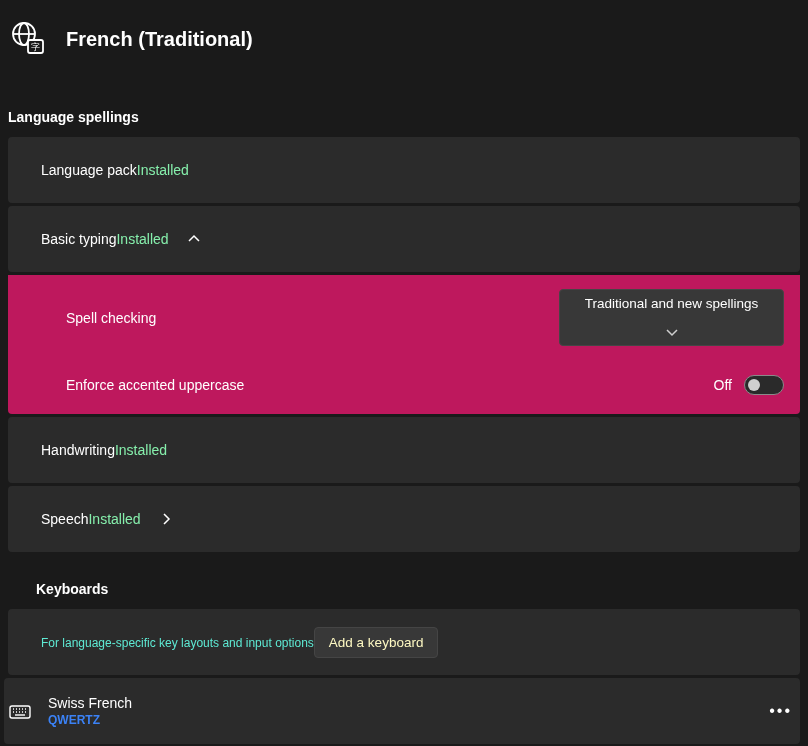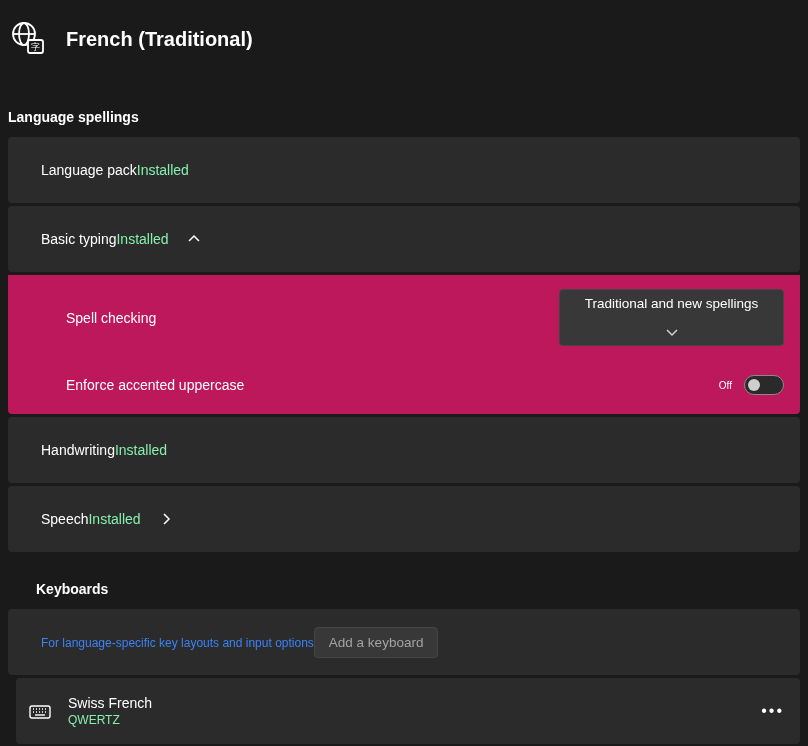--- a/index.html
+++ b/index.html
@@ -42,21 +42,21 @@
     display: flex;
     flex-direction: column;
     justify-content: center;
   }
   .card .right {
     display: flex;
     align-items: center;
     gap: 18px;
   }
   .title { font-size: 14px; font-weight: 400; }
-  .subtitle { font-size: 12px; color: #3b82f6; margin-top: 2px; }
+  .subtitle { font-size: 12px; color: #5eead4; margin-top: 2px; }
   .status { font-size: 14px; color: #86efac; }
   .chevron svg { width: 14px; height: 14px; display:block; }
   .expanded-group {
     background: #be185d;
     border-radius: 0 0 4px 4px;
     margin: 0 8px 3px 8px;
     padding: 2px 0 2px 0;
   }
   .sub-row {
     display: flex;
@@ -78,21 +78,21 @@
     min-width: 225px;
     justify-content: space-between;
     cursor: pointer;
     flex-direction: column;
   }
   .toggle-wrap {
     display: flex;
     align-items: center;
     gap: 12px;
   }
-  .toggle-label { font-size: 10px; }
+  .toggle-label { font-size: 14px; }
   .toggle {
     width: 40px;
     height: 20px;
     border-radius: 10px;
     background: #2a2a2a;
     border: 1px solid #8a8a8a;
     position: relative;
     cursor: pointer;
   }
   .toggle::after {
@@ -104,37 +104,37 @@
     background: #cfcfcf;
     top: 3px;
     left: 3px;
   }
   .btn {
     background: #383838;
     border: 1px solid #454545;
     border-radius: 4px;
     padding: 7px 14px;
     font-size: 13.5px;
-    color: #a3a3a3;
+    color: #fef9c3;
     cursor: pointer;
   }
   .kb-card {
     background: #2b2b2b;
     border-radius: 4px;
-    margin: 0 8px 3px 16px;
+    margin: 0 8px 3px 4px;
     display: flex;
     align-items: center;
     min-height: 66px;
-    padding: 0 12px;
+    padding: 0 4px;
     gap: 16px;
   }
   .kb-icon svg { width: 24px; height: 24px; display:block; }
   .kb-text { flex: 1; }
   .kb-title { font-size: 14px; }
-  .kb-sub { font-size: 12px; color: #86efac; margin-top: 2px; }
+  .kb-sub { font-size: 12px; color: #3b82f6; margin-top: 2px; font-weight: bold; }
   .more-btn {
     background: transparent;
     border: none;
     color: #ffffff;
     font-size: 16px;
     letter-spacing: 2px;
     cursor: pointer;
     padding: 6px 4px;
   }
   .spacer-top { height: 10px; }

